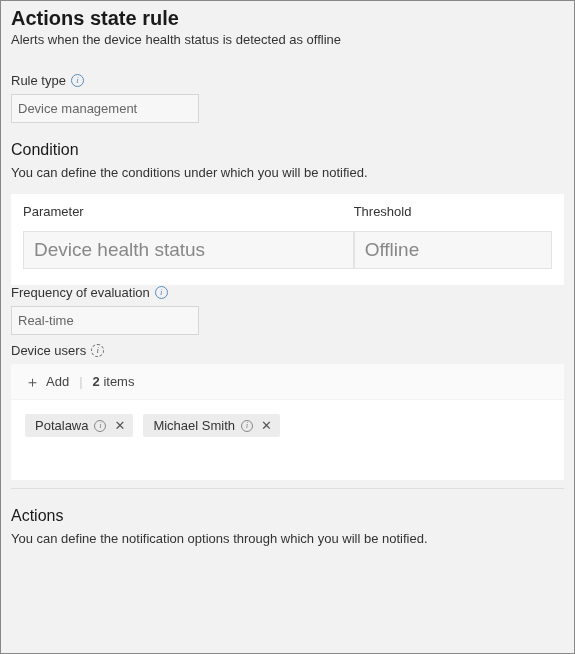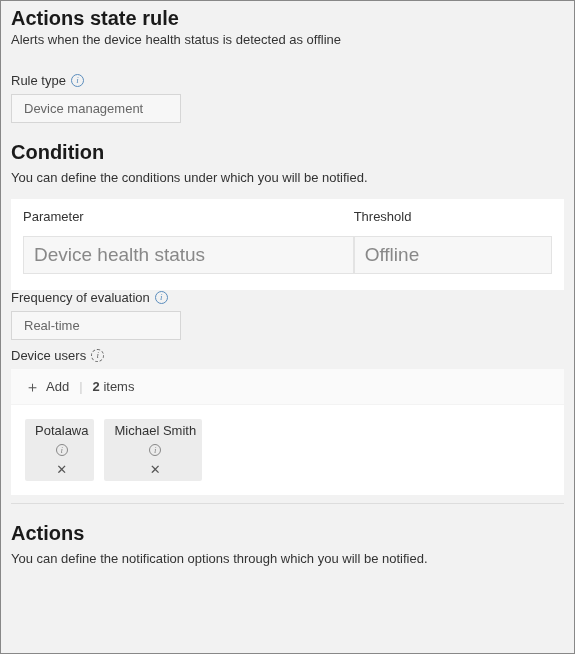--- a/index.html
+++ b/index.html
@@ -44,29 +44,29 @@
       font-size: 9px;
       color: #5b8dbd;
       font-style: italic;
       font-family: Georgia, serif;
       line-height: 1;
     }
     .info-icon.dashed { border-style: dashed; border-color: #666; color: #666; }
     .readonly-input {
       border: 1px solid #d6d6d6;
       background: #f7f7f7;
-      padding: 6px 12px;
+      padding: 6px 6px;
       font-size: 13px;
       color: #666;
-      width: 170px;
+      width: 188px;
       display: inline-block;
     }
     h2.section-heading {
-      font-size: 20px;
-      font-weight: 700;
+      font-size: 16px;
+      font-weight: 400;
       color: #1a1a1a;
       padding: 18px 10px 6px;
     }
     .section-desc {
       font-size: 13px;
       color: #333;
       padding: 0 10px 14px;
     }
     .condition-card {
       background: #fff;
@@ -129,21 +129,20 @@
     }
     .chip {
       background: #ececec;
       border-radius: 2px;
       padding: 4px 6px 4px 10px;
       display: inline-flex;
       align-items: center;
       gap: 6px;
       font-size: 13px;
       color: #333;
-      flex-direction: column;
     }
     .chip .info-icon { width: 12px; height: 12px; border-color: #888; color: #888; }
     .chip-remove {
       font-size: 13px;
       color: #555;
       cursor: pointer;
       padding: 0 2px;
     }
     .divider-line { border-top: 1px solid #ddd; margin: 8px 10px 0; }
   </style>

